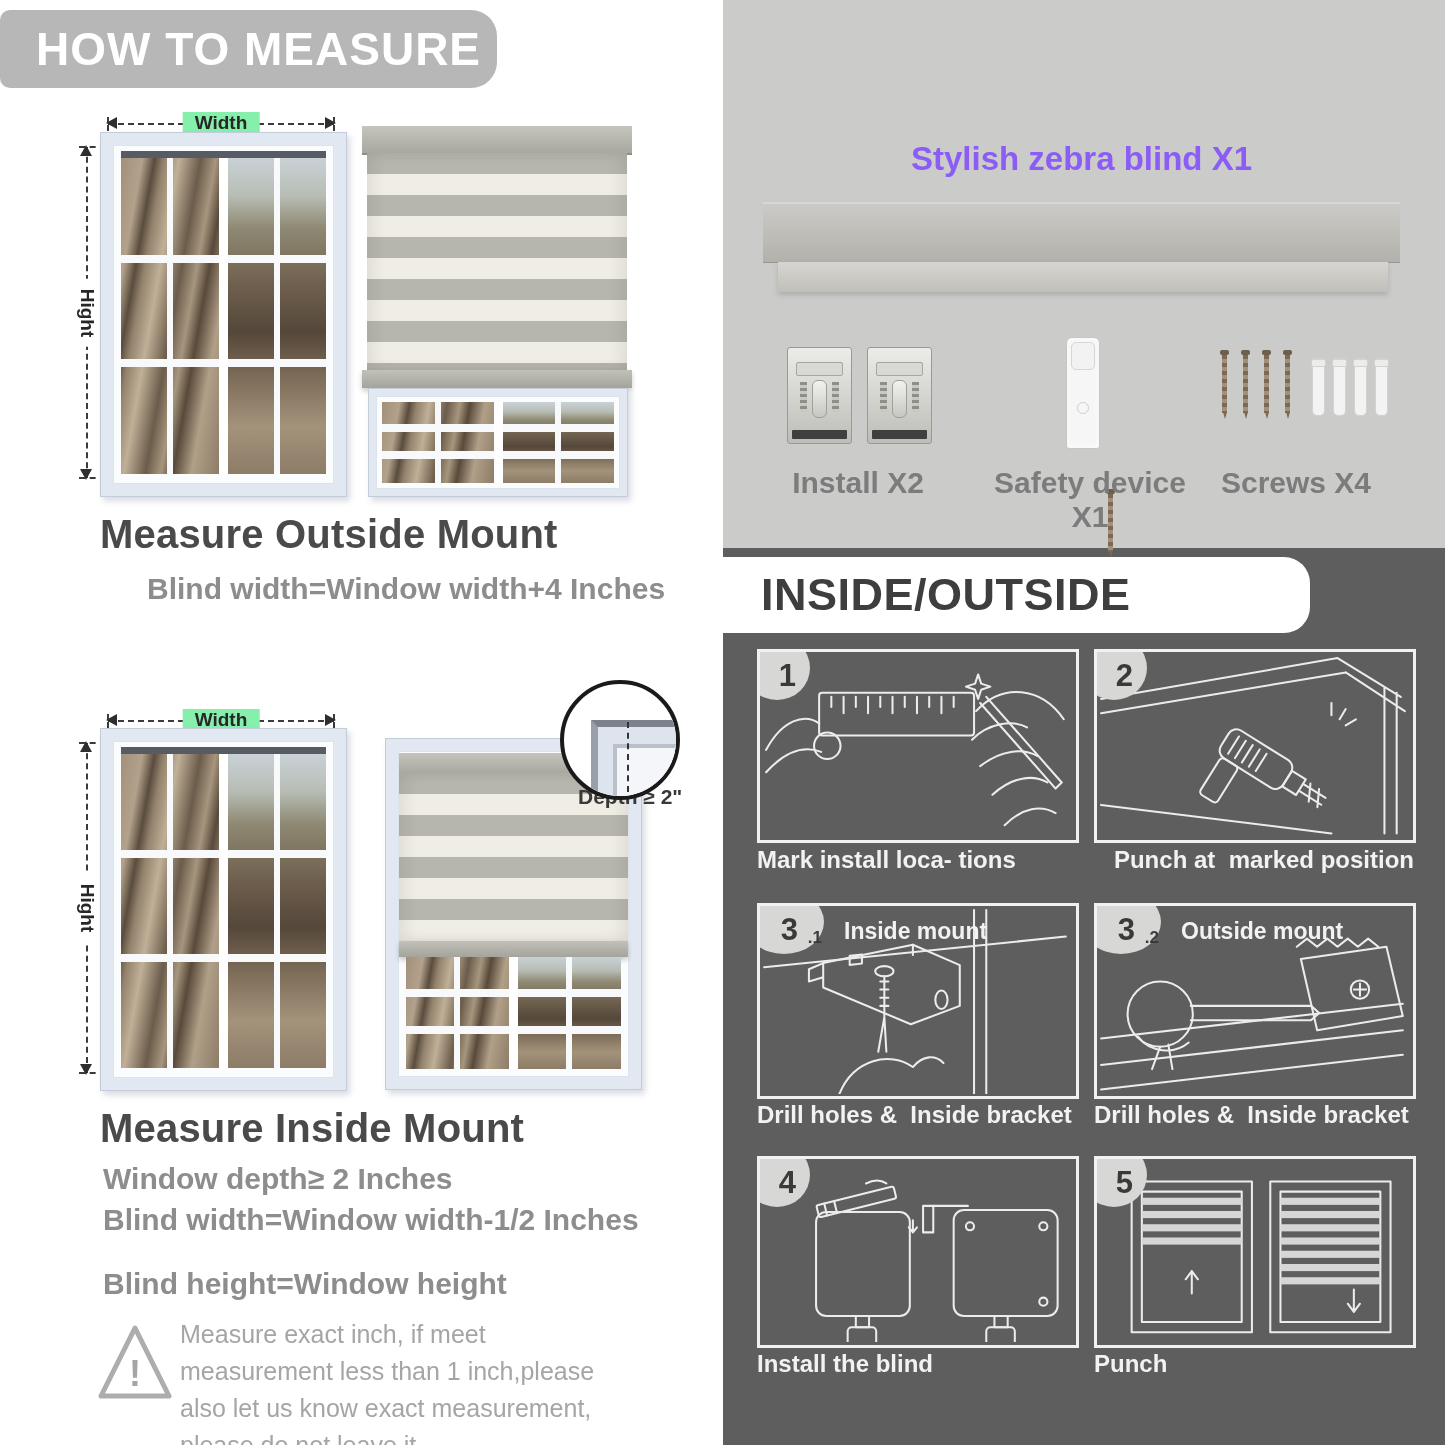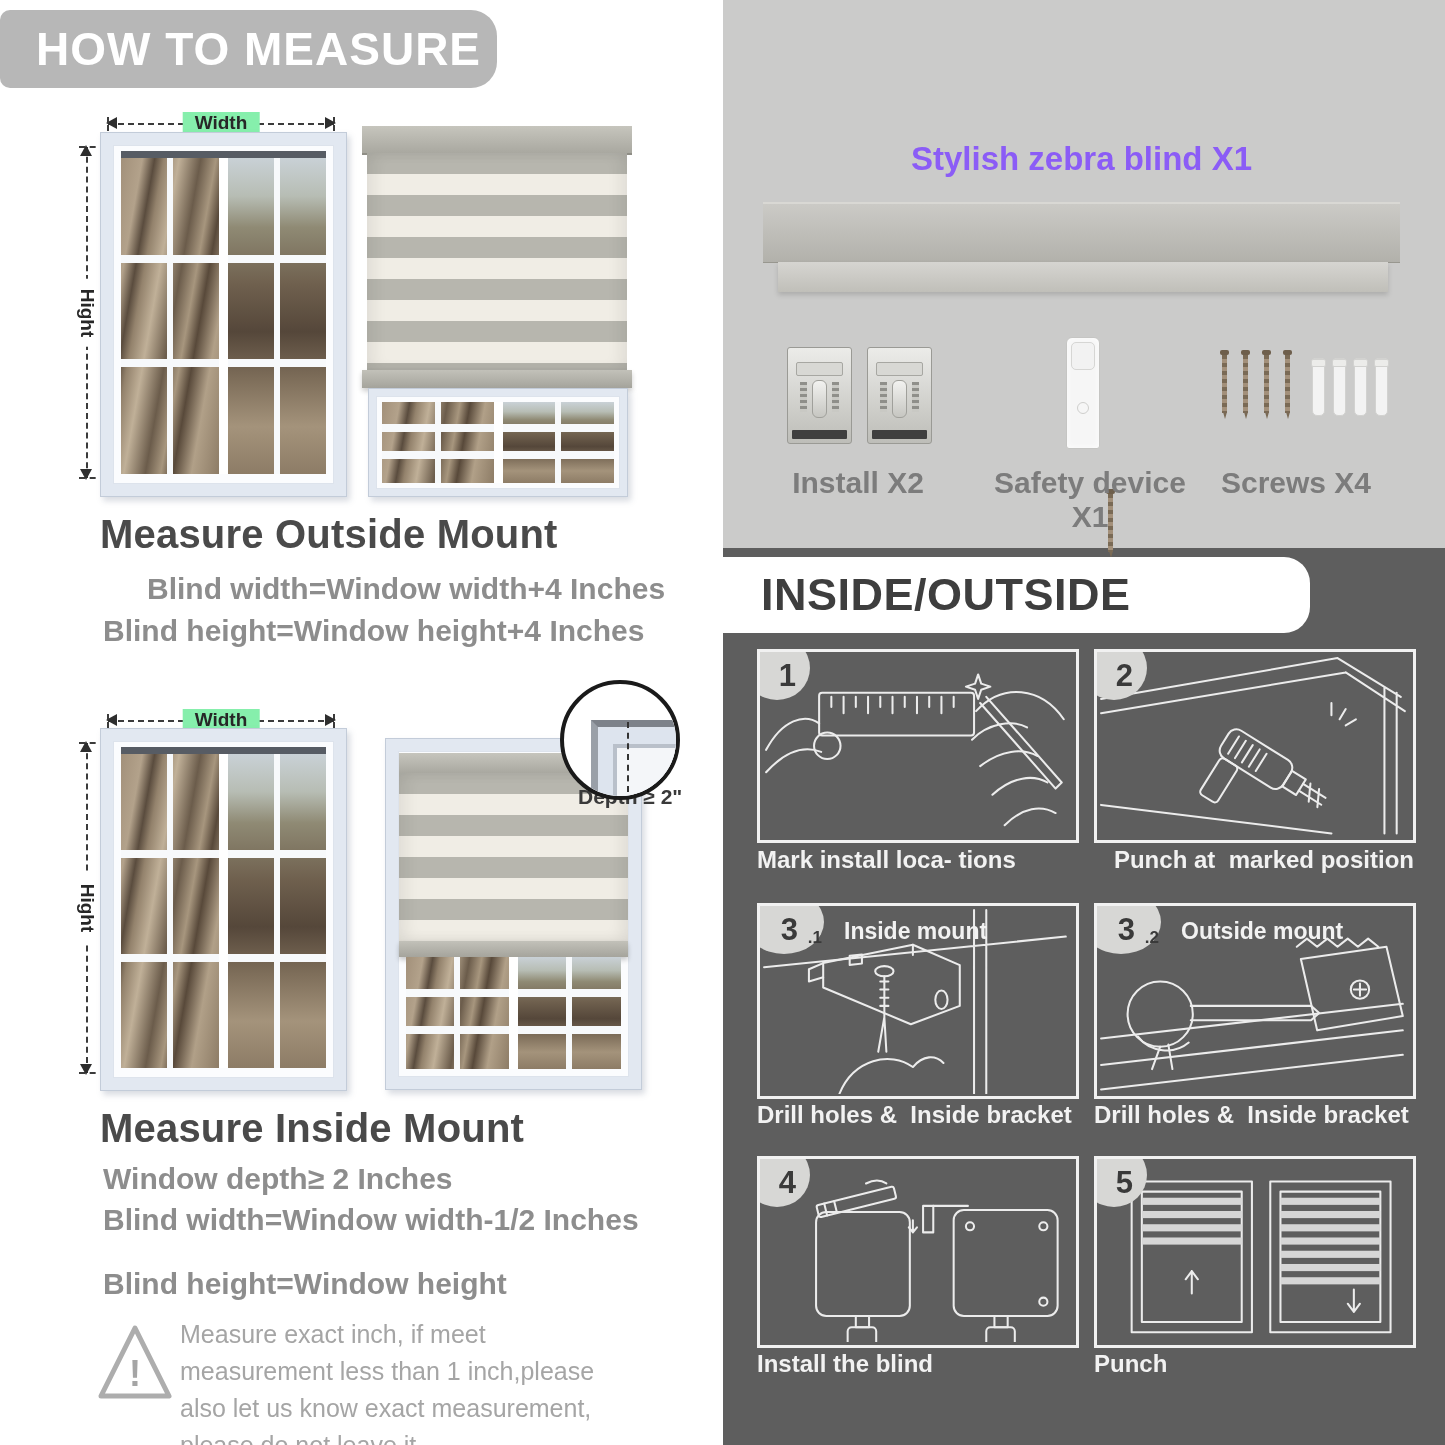--- a/index.html
+++ b/index.html
@@ -150,21 +150,20 @@
       <div class="win-in" style="inset:7px;"></div>
       <div class="glass-wrap" style="left:13px;right:13px;top:13px;bottom:13px;">
         <div class="pane grid-a"></div>
         <div class="pane grid-b"></div>
       </div>
     </div>
   </div>
 
   <div class="abs heading" style="left:100px;top:512px;">Measure Outside Mount</div>
   <div class="abs bodyline" style="left:103px;top:572px;margin-left:44px;">Blind width=Window width+4 Inches</div>
-  <div class="abs bodyline" style="left:103px;top:614px;">Blind height=Window height+4 Inches</div>
 
   <div class="abs dimh" style="left:108px;top:720px;width:226px;">
     <span class="tickl"></span>
     <span class="tickr"></span>
     <span class="lbl">Width</span>
   </div>
   <div class="abs dimv" style="left:86px;top:743px;height:330px;">
     <span class="tickt"></span>
     <span class="tickb"></span>
     <span class="lbl">Hight</span>

